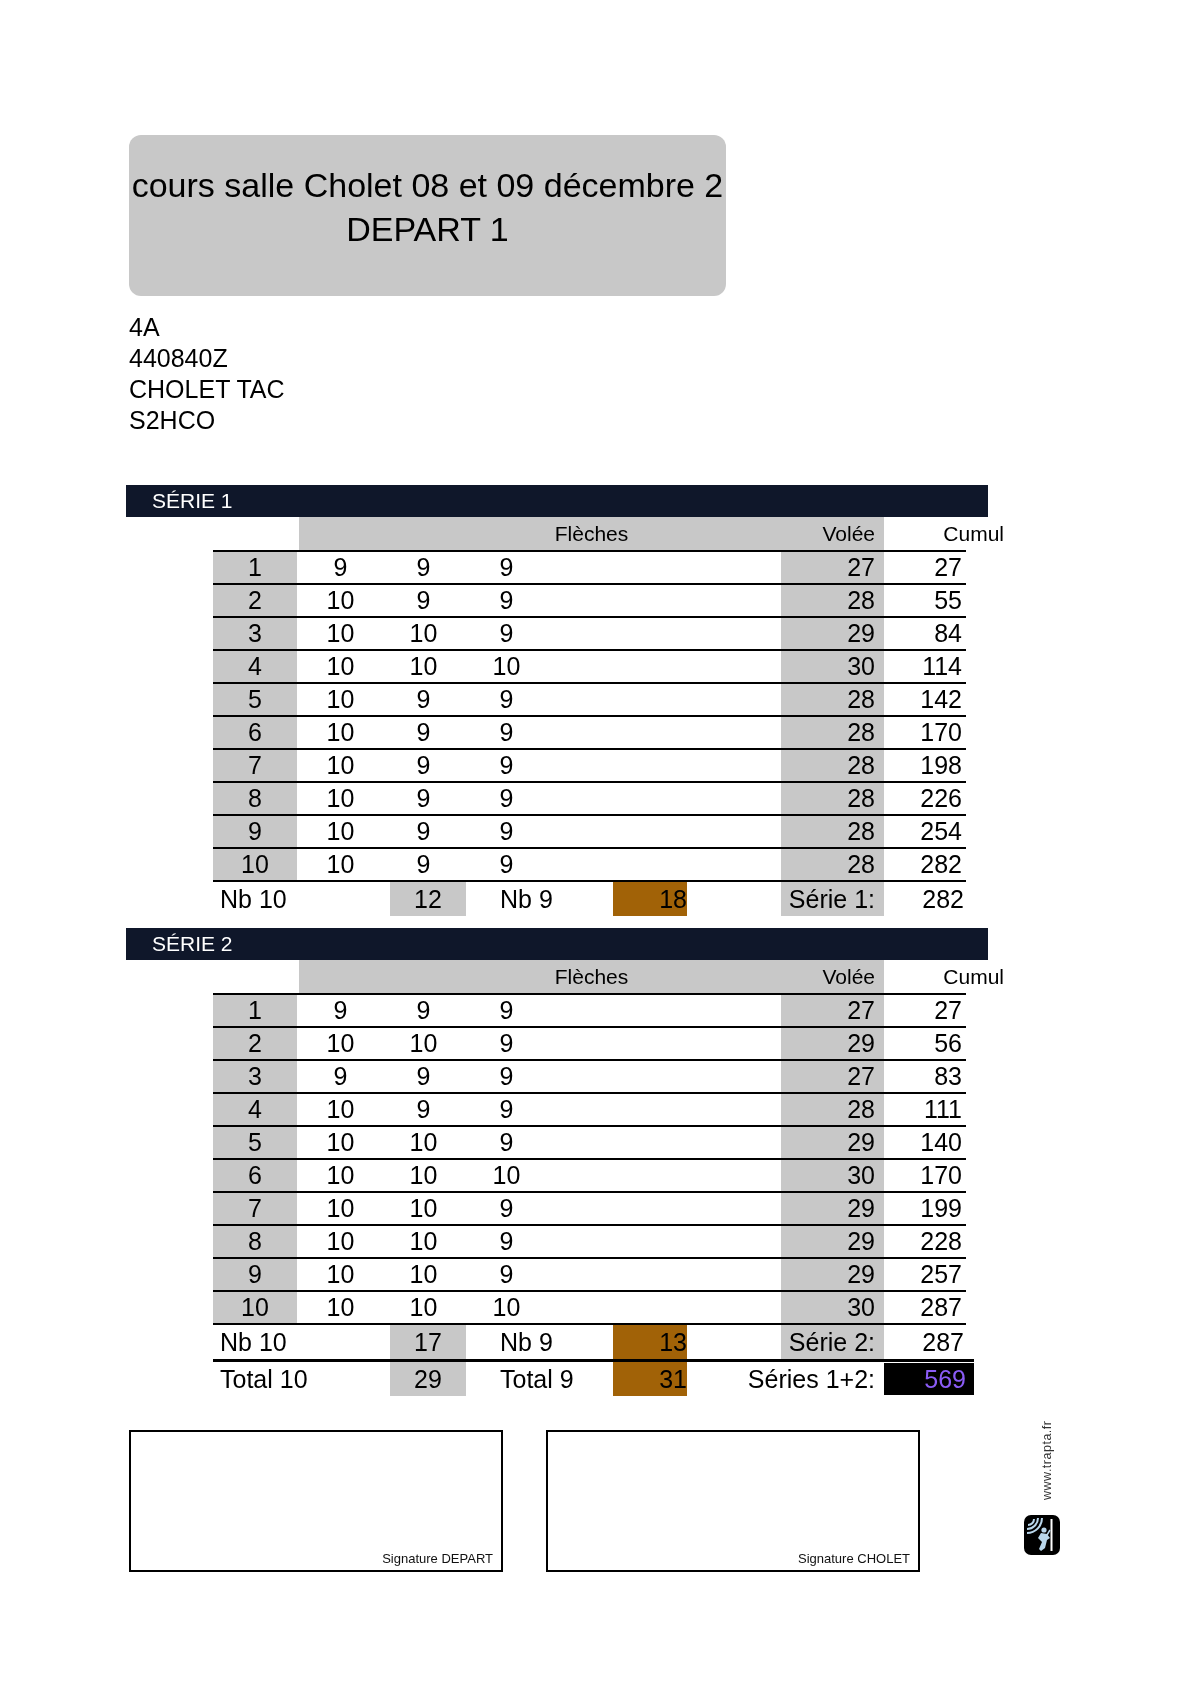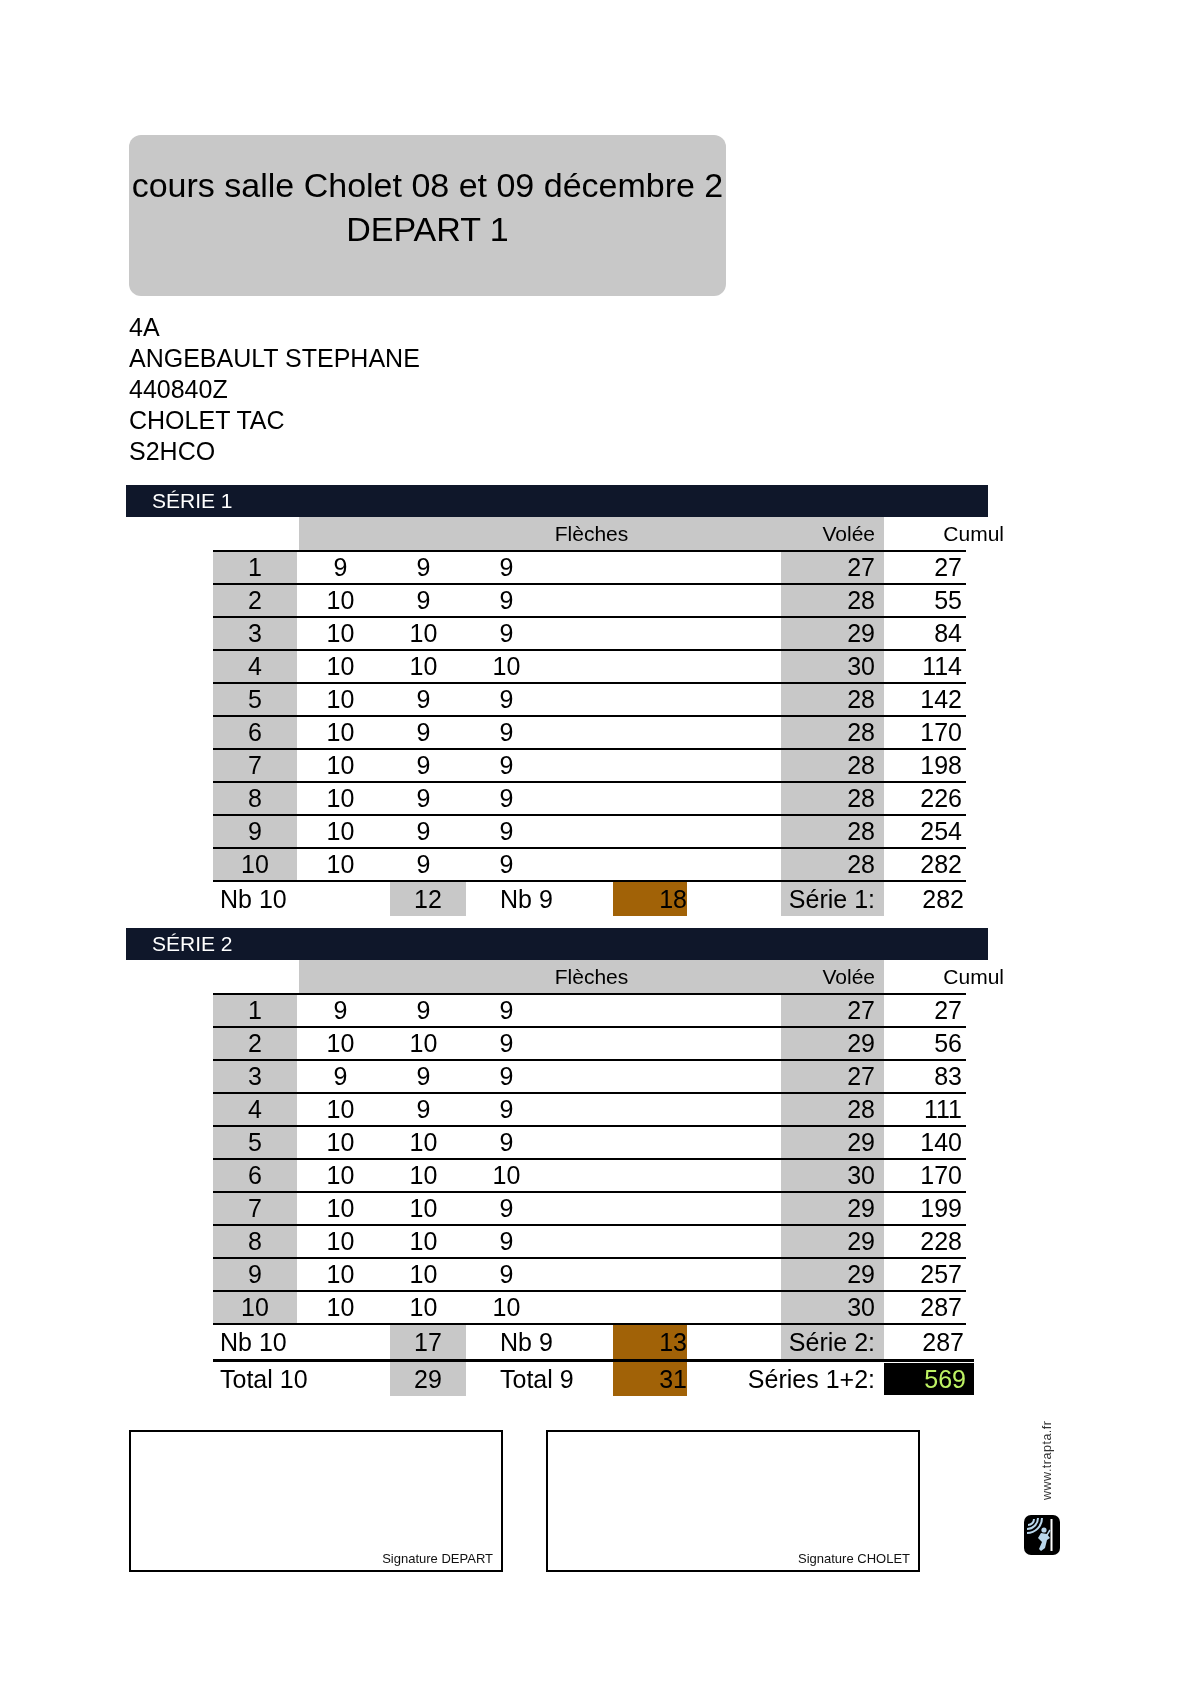--- a/index.html
+++ b/index.html
@@ -44,21 +44,21 @@
   .rows-bottom-line{position:absolute;left:213px;width:753px;height:2px;background:#000;}
   
   .foot-row{position:absolute;left:213px;width:761px;height:34px;font-size:25px;line-height:34px;}
   .foot-label-nb10{position:absolute;left:7px;}
   .foot-box-10{position:absolute;left:177px;width:76px;height:34px;background:#c8c8c8;text-align:center;}
   .foot-label-nb9{position:absolute;left:287px;}
   .foot-box-9{position:absolute;left:400px;width:74px;height:34px;background:#a16207;text-align:right;}
   .foot-series-label{position:absolute;left:449px;width:213px;text-align:right;}
   .foot-series-total{position:absolute;left:641px;width:110px;text-align:right;}
   .totals-line{position:absolute;left:213px;width:761px;height:3px;background:#000;}
-  .grand-box{position:absolute;left:671px;top:1px;width:90px;height:32px;background:#000;color:#bef264;text-align:right;padding-right:8px;box-sizing:border-box;line-height:32px;}
+  .grand-box{position:absolute;left:671px;top:1px;width:90px;height:32px;background:#000;color:#8b5cf6;text-align:right;padding-right:8px;box-sizing:border-box;line-height:32px;}
   
   .sig-box{position:absolute;top:1430px;width:374px;height:142px;border:2px solid #000;box-sizing:border-box;}
   .sig-box.left{left:129px;}
   .sig-box.right{left:546px;}
   .sig-label{position:absolute;right:8px;bottom:4px;font-size:13px;color:#111;}
   
   .website-vert{
     position:absolute;left:1040px;top:1416px;height:84px;
     writing-mode:vertical-rl;transform:rotate(180deg);
     font-size:12.5px;color:#333;letter-spacing:0.5px;
@@ -70,21 +70,20 @@
 
 <div id="page">
 
   <div class="title-box">
     <div class="title-line1">cours salle Cholet 08 et 09 décembre 2</div>
     <div class="title-line2">DEPART 1</div>
   </div>
 
   <div class="archer-info">
     <div>4A</div>
-    <div>ANGEBAULT STEPHANE</div>
     <div>440840Z</div>
     <div>CHOLET TAC</div>
     <div>S2HCO</div>
   </div>
 
   <div class="series-bar" style="top:485px;">SÉRIE 1</div>
 
   <div class="volley-col" style="top:517px;height:399px;"></div>
   <div class="num-col" style="top:550px;height:330px;"></div>
 

